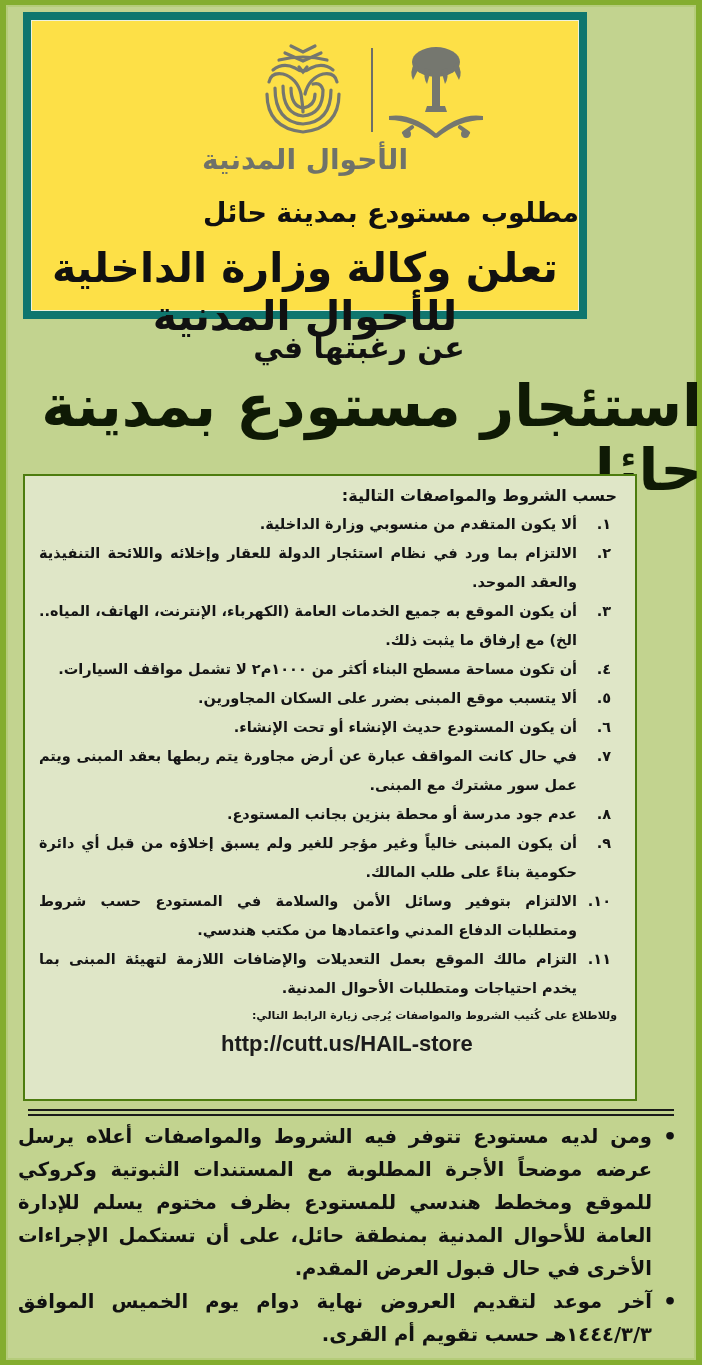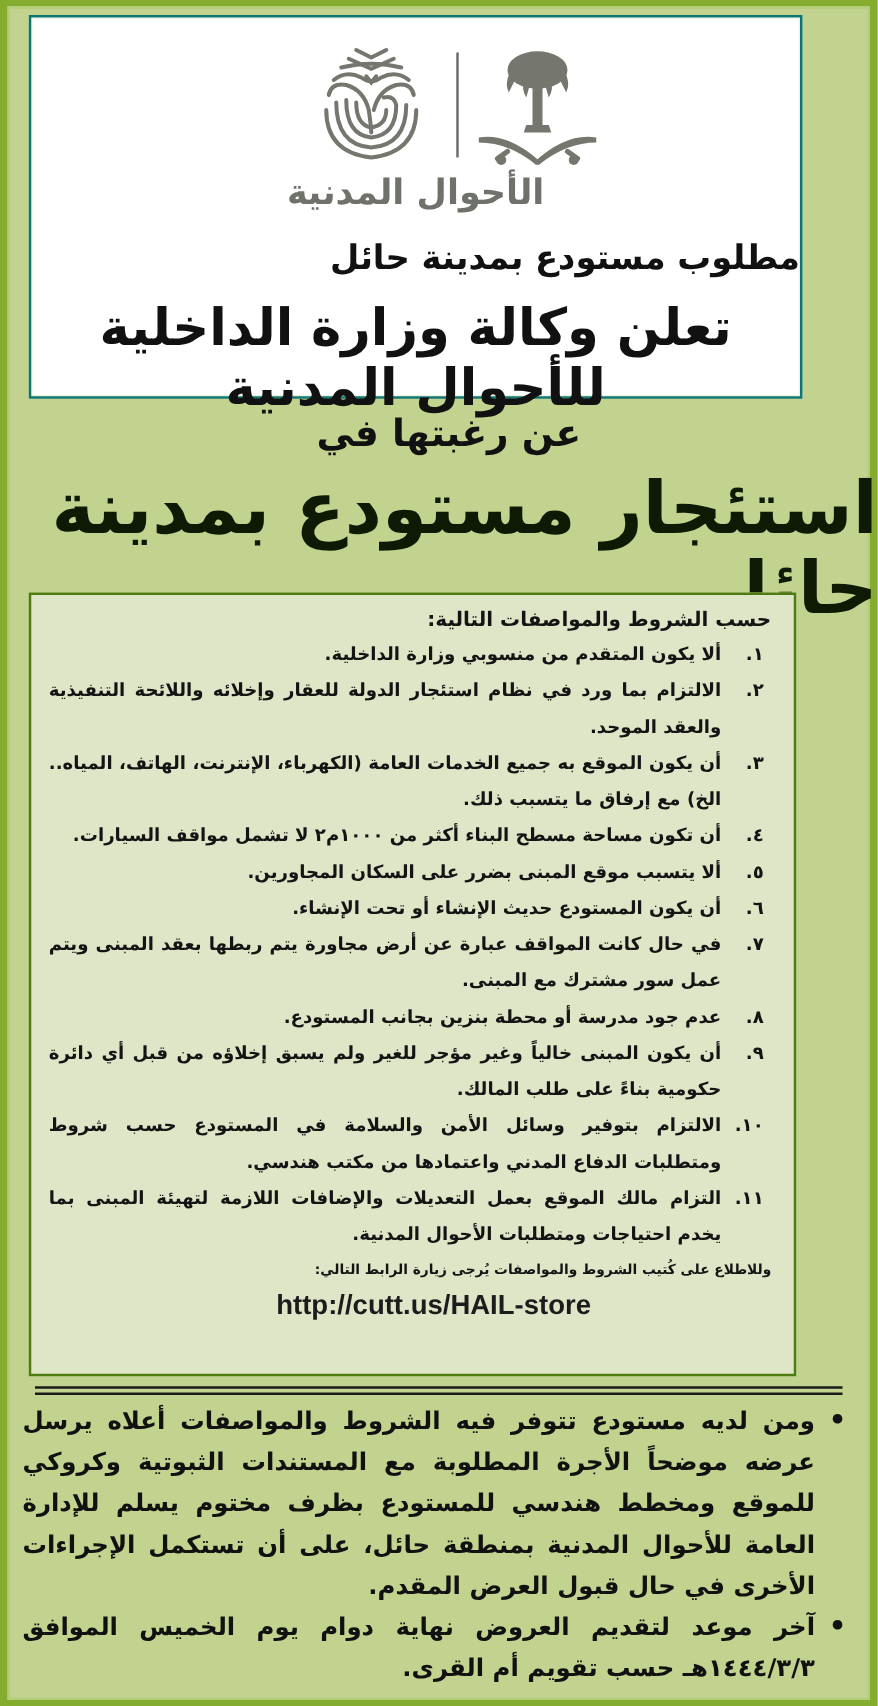--- a/index.html
+++ b/index.html
@@ -20,23 +20,23 @@
       pointer-events: none;
     }
     .outer-frame-inner {
       position: absolute; left: 6px; top: 5px; right: 6px; bottom: 5px;
       border: 2px solid #b5cc7a;
       pointer-events: none;
     }
 
     
     .header-box {
-      position: absolute; left: 23px; top: 12px; width: 619px; height: 307px;
-      background: #ffffff;
-      border: 2px solid #0f766e;
+      position: absolute; left: 23px; top: 12px; width: 564px; height: 307px;
+      background: #fde047;
+      border: 8px solid #0f766e;
       box-shadow: inset 0 0 0 1px #eef2dd;
     }
     .logo-row {
       position: absolute; left: 0; right: 0; top: 14px; height: 110px;
     }
     .logo-fingerprint {
       position: absolute; left: 232px; top: 8px; width: 80px; height: 95px;
     }
     .logo-divider {
       position: absolute; left: 340px; top: 14px; width: 2px; height: 84px;
@@ -201,21 +201,21 @@
     <li class="cond-item">
         <span class="cond-num">١.</span>
         <span class="cond-text">ألا يكون المتقدم من منسوبي وزارة الداخلية.</span>
       </li>
     <li class="cond-item">
         <span class="cond-num">٢.</span>
         <span class="cond-text">الالتزام بما ورد في نظام استئجار الدولة للعقار وإخلائه واللائحة التنفيذية والعقد الموحد.</span>
       </li>
     <li class="cond-item">
         <span class="cond-num">٣.</span>
-        <span class="cond-text">أن يكون الموقع به جميع الخدمات العامة (الكهرباء، الإنترنت، الهاتف، المياه.. الخ) مع إرفاق ما يتسبب ذلك.</span>
+        <span class="cond-text">أن يكون الموقع به جميع الخدمات العامة (الكهرباء، الإنترنت، الهاتف، المياه.. الخ) مع إرفاق ما يثبت ذلك.</span>
       </li>
     <li class="cond-item">
         <span class="cond-num">٤.</span>
         <span class="cond-text">أن تكون مساحة مسطح البناء أكثر من ١٠٠٠م٢ لا تشمل مواقف السيارات.</span>
       </li>
     <li class="cond-item">
         <span class="cond-num">٥.</span>
         <span class="cond-text">ألا يتسبب موقع المبنى بضرر على السكان المجاورين.</span>
       </li>
     <li class="cond-item">

